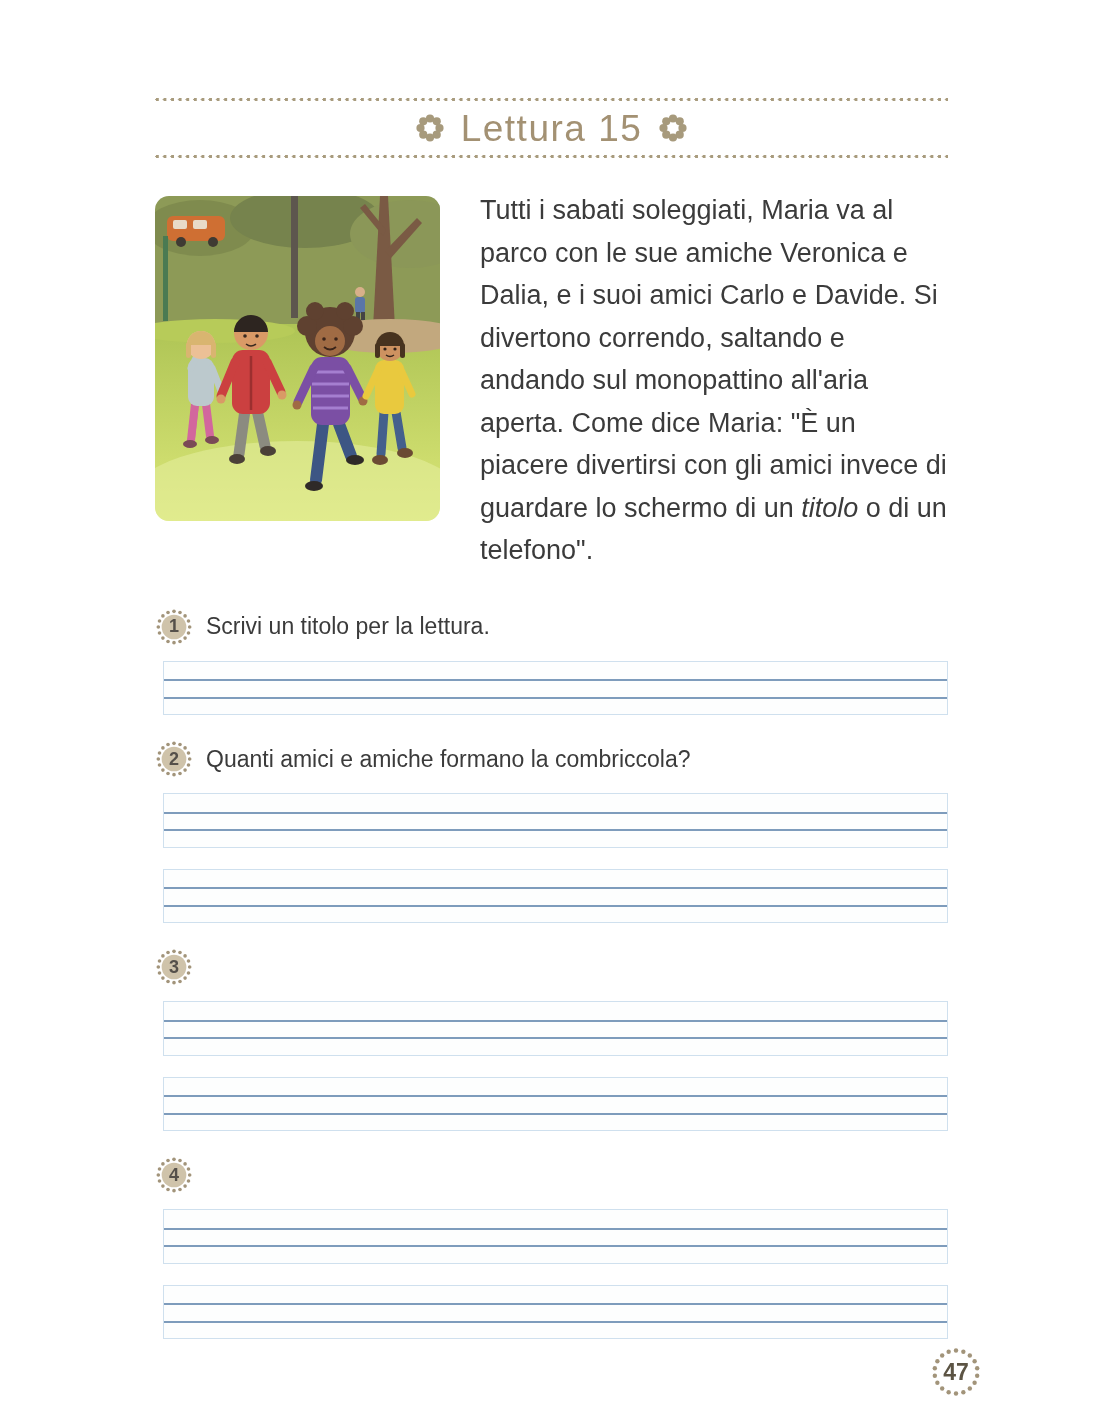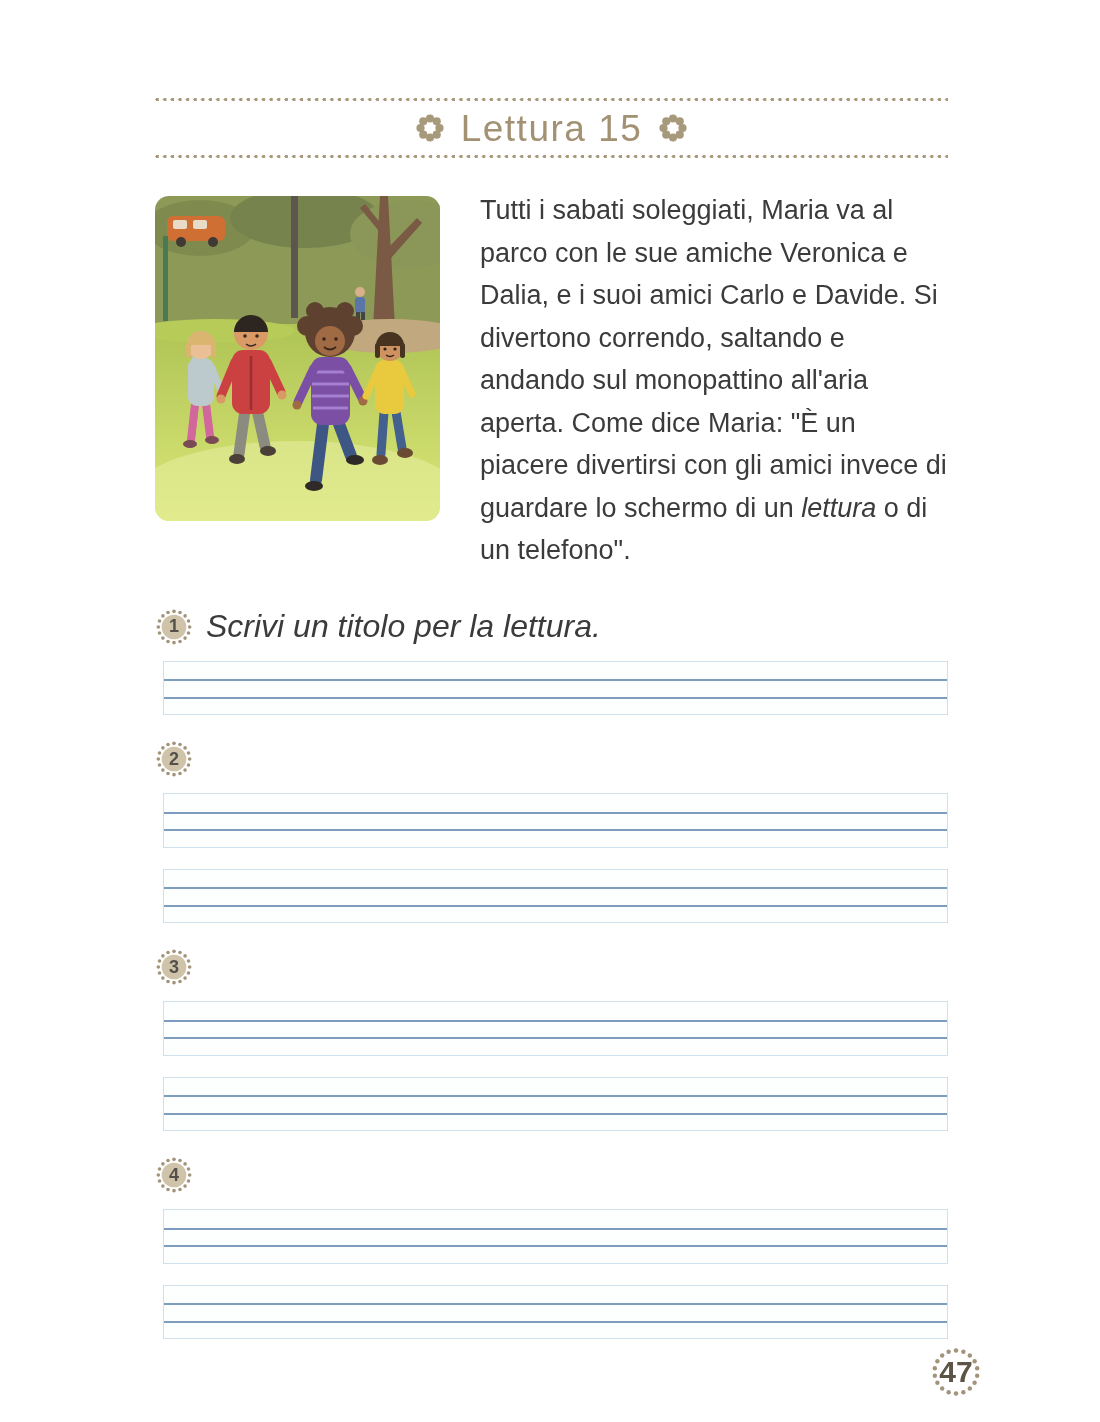--- a/index.html
+++ b/index.html
@@ -42,36 +42,36 @@
   .reading-text em { font-style: italic; }
   
   .question { display: flex; align-items: center; gap: 13px; margin-top: 25px; }
   .question.first { margin-top: 36px; }
   .q-badge { width: 38px; height: 38px; position: relative; flex: none; }
   .q-badge svg { position: absolute; inset: 0; width: 100%; height: 100%; }
   .q-num {
     position: absolute; inset: 0; display: flex; align-items: center; justify-content: center;
     font-size: 18px; font-weight: 700; color: #55504a;
   }
-  .q-text { font-size: 32px; font-style: italic; }
+  .q-text { font-size: 23px; }
   .answer-block {
     border: 1px solid #cfe0ee;
     margin: 15px 0 0 8px;
     background: #fdfefe;
   }
   .answer-block + .answer-block { margin-top: 21px; }
   .answer-row { height: 17.5px; }
   .answer-row + .answer-row { border-top: 2px solid #7e9cbc; }
   
   .page-footer { display: flex; justify-content: flex-end; margin-top: 7px; margin-right: -34px; }
   .page-badge { width: 52px; height: 52px; position: relative; }
   .page-badge svg { position: absolute; inset: 0; width: 100%; height: 100%; }
   .page-num {
     position: absolute; inset: 0; display: flex; align-items: center; justify-content: center;
-    font-size: 30px; font-weight: 600; color: #5c5444;
+    font-size: 23px; font-weight: 600; color: #5c5444;
   }
 </style>
 </head>
 <body>
 
 <div class="page">
 
   <header>
     <div class="dotted-line"></div>
     <div class="title-row">
@@ -206,21 +206,21 @@
           <circle cx="235" cy="151" r="14" fill="#cd9260"></circle>
           <path d="M221,150 A14,14 0 0 1 249,150 Z" fill="#47331f"></path>
           <rect x="220" y="147" width="5" height="15" rx="2.5" fill="#47331f"></rect>
           <rect x="245" y="147" width="5" height="15" rx="2.5" fill="#47331f"></rect>
           <circle cx="230" cy="153" r="1.6" fill="#33241a"></circle>
           <circle cx="240" cy="153" r="1.6" fill="#33241a"></circle>
           <path d="M231,159 Q235,162 239,159" stroke="#33241a" stroke-width="1.4" fill="none"></path>
         </g>
       </svg>
     </figure>
-    <p class="reading-text"><span>Tutti i sabati soleggiati, Maria va al parco con le sue amiche Veronica e Dalia, e i suoi amici Carlo e Davide. Si divertono correndo, saltando e andando sul monopattino all'aria aperta. Come dice Maria: "È un piacere divertirsi con gli amici invece di guardare lo schermo di un </span><em>lettura</em><span> o di un telefono".</span></p>
+    <p class="reading-text"><span>Tutti i sabati soleggiati, Maria va al parco con le sue amiche Veronica e Dalia, e i suoi amici Carlo e Davide. Si divertono correndo, saltando e andando sul monopattino all'aria aperta. Come dice Maria: "È un piacere divertirsi con gli amici invece di guardare lo schermo di un </span><em>titolo</em><span> o di un telefono".</span></p>
   </section>
 
   <div class="question first">
     <span class="q-badge">
       <svg class="dot-ring" viewBox="0 0 40 40">
         <circle cx="20" cy="20" r="13" fill="#cfc3aa"></circle>
       <circle cx="20.00" cy="3.50" r="1.9" fill="#a2947a"></circle>
           <circle cx="26.31" cy="4.76" r="1.9" fill="#a2947a"></circle>
           <circle cx="31.67" cy="8.33" r="1.9" fill="#a2947a"></circle>
           <circle cx="35.24" cy="13.69" r="1.9" fill="#a2947a"></circle>
@@ -263,20 +263,21 @@
           <circle cx="13.69" cy="35.24" r="1.9" fill="#a2947a"></circle>
           <circle cx="8.33" cy="31.67" r="1.9" fill="#a2947a"></circle>
           <circle cx="4.76" cy="26.31" r="1.9" fill="#a2947a"></circle>
           <circle cx="3.50" cy="20.00" r="1.9" fill="#a2947a"></circle>
           <circle cx="4.76" cy="13.69" r="1.9" fill="#a2947a"></circle>
           <circle cx="8.33" cy="8.33" r="1.9" fill="#a2947a"></circle>
           <circle cx="13.69" cy="4.76" r="1.9" fill="#a2947a"></circle>
         </svg>
       <span class="q-num">2</span>
     </span>
+    <span class="q-text">Quanti amici e amiche formano la combriccola?</span>
   </div>
   <div class="answer-block">
     <div class="answer-row"></div>
     <div class="answer-row"></div>
     <div class="answer-row"></div>
   </div>
   <div class="answer-block">
     <div class="answer-row"></div>
     <div class="answer-row"></div>
     <div class="answer-row"></div>

